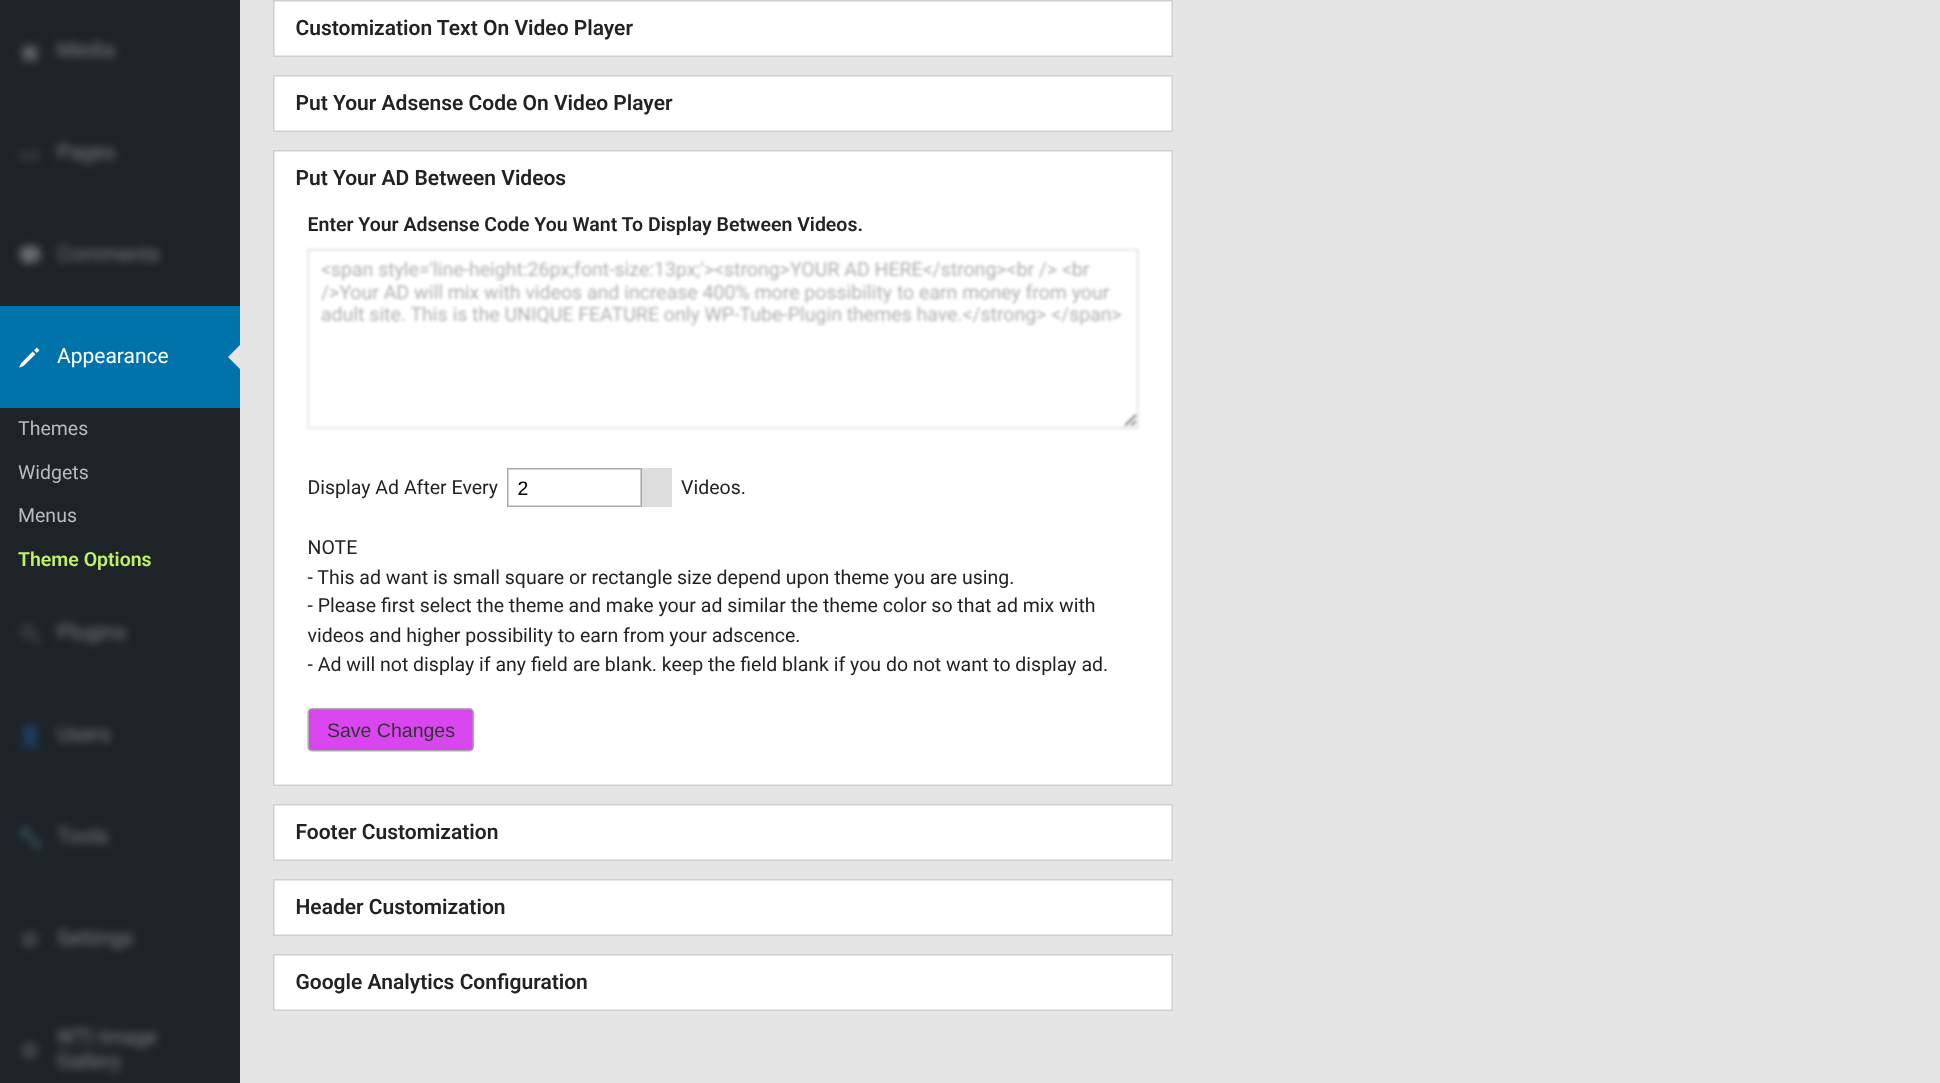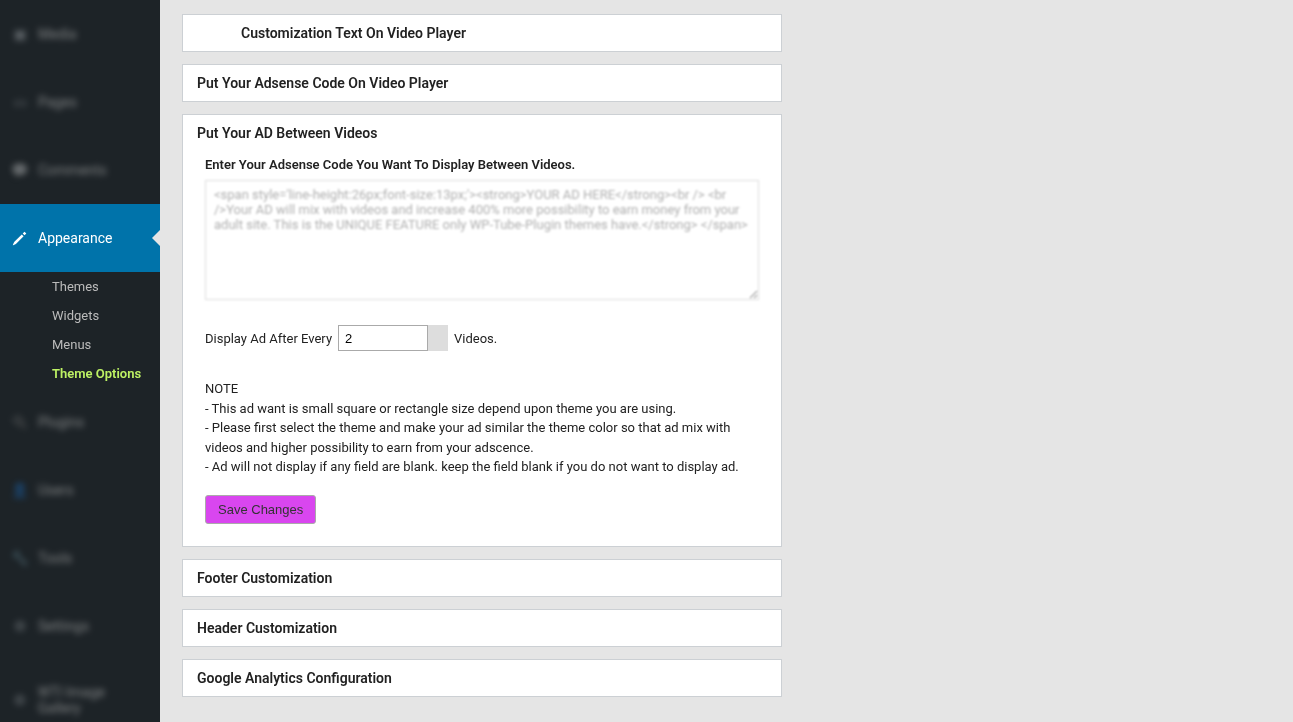--- a/index.html
+++ b/index.html
@@ -56,21 +56,20 @@
     justify-content: center;
     color: rgba(240,245,250,.6);
   }
   .sidebar-item.active .icon { color: #fff; }
   .subitem {
     padding: 7px 12px;
     color: #bbb;
     cursor: pointer;
     font-size: 13px;
     background: #1d2327;
-    margin-left: 40px;
   }
   .subitem.current { color: #bef264; font-weight: 600; }
   .dot-orange {
     display: inline-block;
     width: 8px; height: 8px;
     border-radius: 50%;
     background: #d63638;
     margin-left: 6px;
   }
   
@@ -145,37 +144,37 @@
   }
   .select-wrap .chev {
     position: absolute;
     right: 4px; top: 50%;
     transform: translateY(-50%);
     pointer-events: none;
     font-size: 10px;
     color: #555;
   }
   .note {
-    margin-top: 28px;
+    margin-top: 18px;
     font-size: 13px;
     color: #222;
     line-height: 1.5;
   }
   .note-title { font-weight: 400; }
   .btn {
     margin-top: 18px;
     padding: 6px 12px;
     background: #d946ef;
     border: 1px solid #aaa;
     border-radius: 3px;
     font-size: 13px;
     cursor: pointer;
     color: #333;
   }
-  .first-panel { margin-top: 14px; padding-left: 44px; }
+  .first-panel { margin-top: 0; }
 </style>
 </head>
 <body>
 
 <div class="sidebar">
 
   <div class="sidebar-item blur">
     <span class="icon">▣</span>
     <span>Media</span>
   </div>

